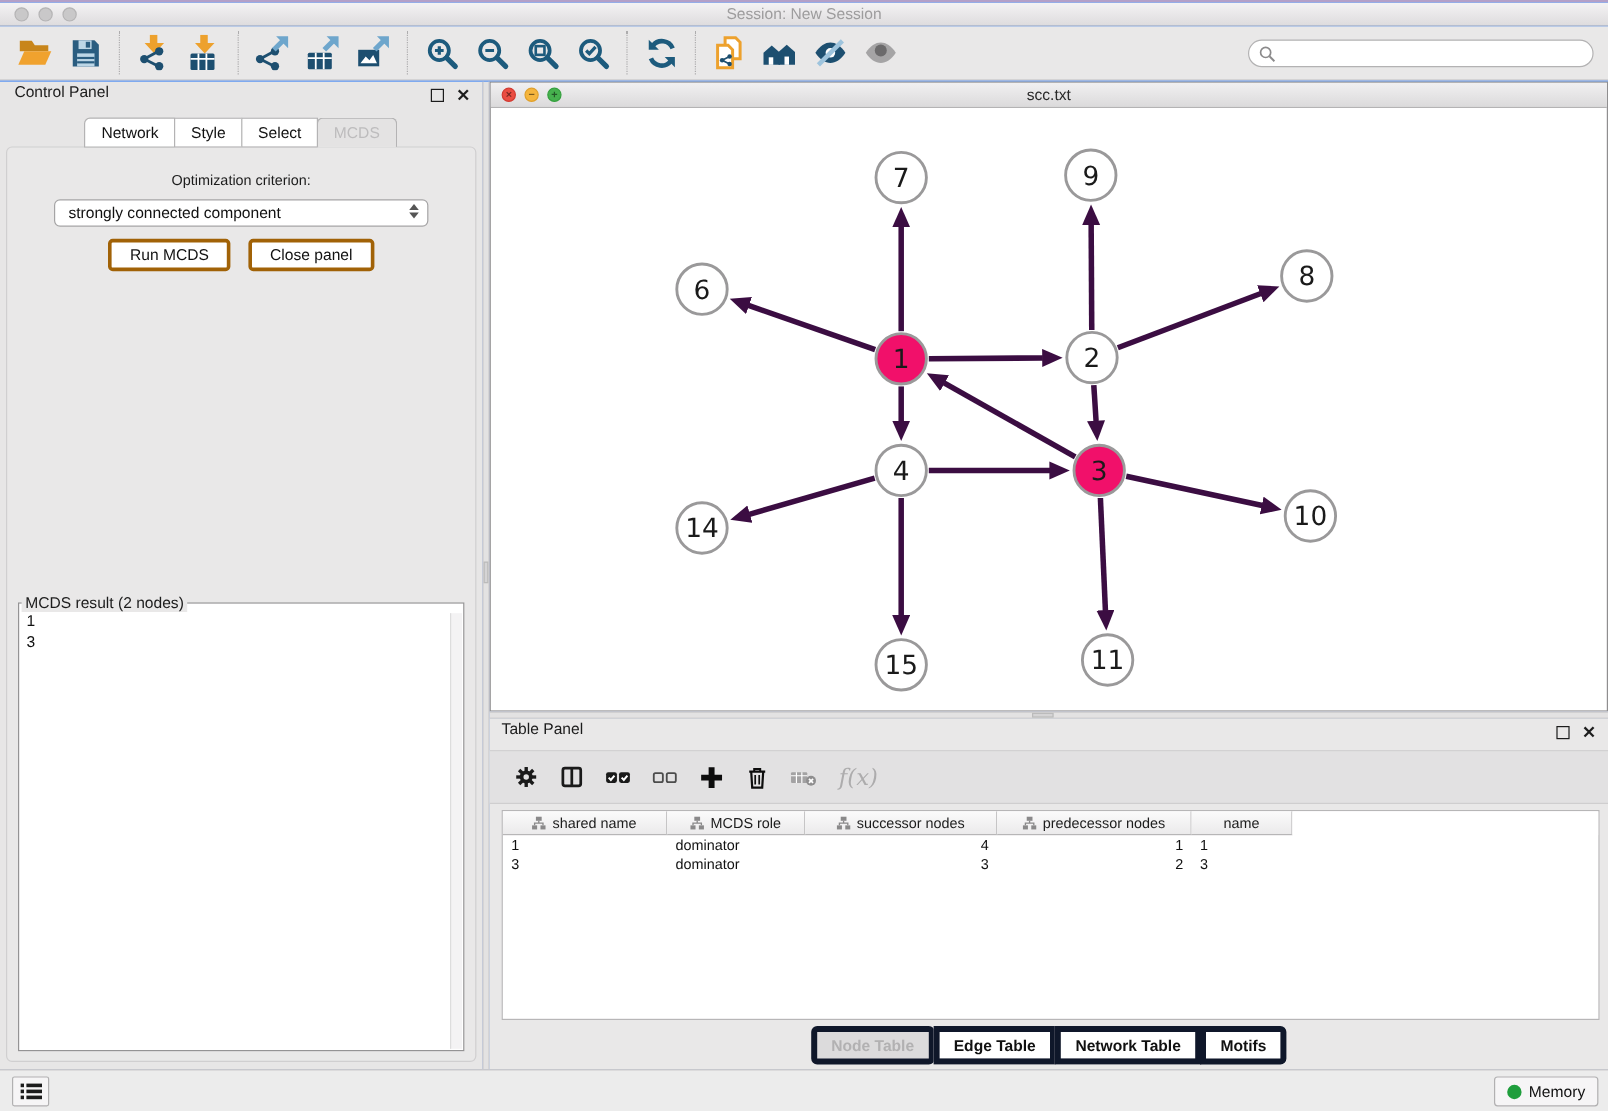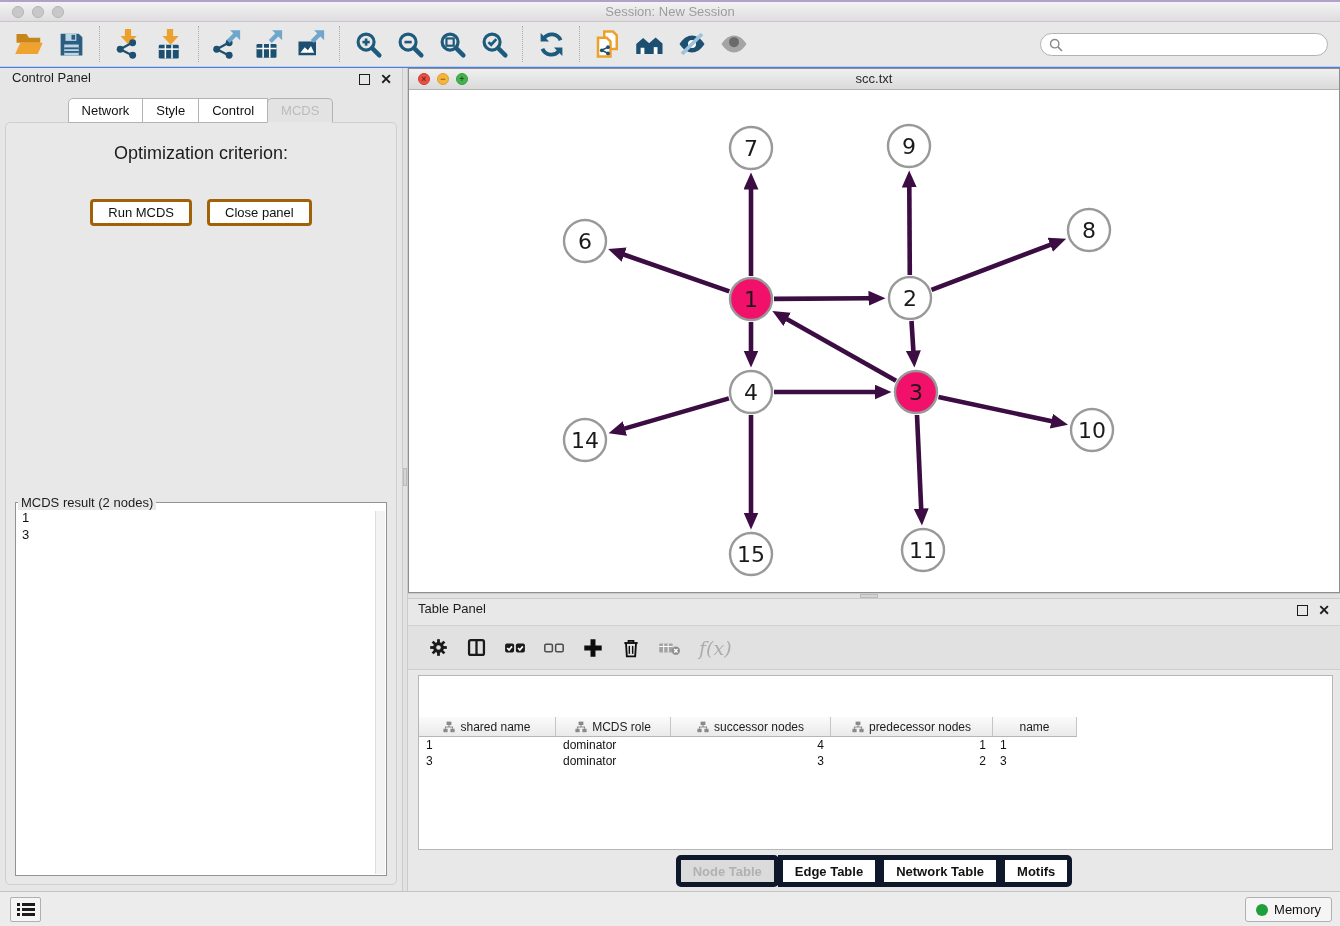--- a/index.html
+++ b/index.html
@@ -44,21 +44,21 @@
   .close-icon { font-size:14px; font-weight:bold; color:#1c1c1c; line-height:11px; }
   .cp-tabs { display:flex; justify-content:center; height:25px; margin-top:4px; position:relative; z-index:2;text-align:center; }
   .cp-tab { font-size:13px; padding:4px 13px 3px; background:#fff; border:1px solid #b4b3b4;
             margin-left:-1px; color:#111; }
   .cp-tab:first-child { border-top-left-radius:5px; }
   .cp-tab.last { border-top-right-radius:5px; }
   .cp-tab.active { background:#e4e3e3; color:#bdbcbd; border-bottom-color:#e9e8e8;
                    border-top-left-radius:5px; border-top-right-radius:5px; }
   .cp-content { position:absolute; left:5px; right:5px; top:54px; bottom:6px; background:#e9e8e8;
                 border:1px solid #d0cfd0; border-radius:5px; }
-  .opt-label { text-align:center; font-size:18px; color:#1c1c1c; margin-top:20px; }
+  .opt-label { text-align:center; font-size:12px; color:#1c1c1c; margin-top:20px; }
   .dropdown { position:absolute; left:39px; right:39px; top:43px; height:23px; background:#fff;
               border:1px solid #a5a4a5; border-radius:5px; font-size:13px; line-height:21px;
               padding-left:11px; color:#111; }
   .dd-spin { position:absolute; right:7px; top:3px; display:flex; flex-direction:column; gap:2px; }
   .dd-spin i { width:0; height:0; border-left:4px solid transparent; border-right:4px solid transparent; }
   .dd-spin .up { border-bottom:5px solid #555; }
   .dd-spin .dn { border-top:5px solid #555; }
   .btn-row { position:absolute; top:76px; left:0; right:0; display:flex; justify-content:center; gap:15px; }
   .btn { font-size:13px; background:#fff; border:3px solid #a16207; border-radius:4px;
          padding:3px 15px; color:#111; }
@@ -80,21 +80,21 @@
   .table-panel { position:absolute; left:408px; right:0; top:597px; bottom:35px; background:#e9e8e8; }
   .tp-header { height:25px; position:relative; }
   .tp-title { font-size:13px; color:#1c1c1c; padding:6px 0 0 10px; }
   .tp-toolbar { position:absolute; left:0; right:0; top:26px; height:45px; background:#e2e1e2;
                 border-top:1px solid #d2d1d2; border-bottom:1px solid #cfcecf;
                 display:flex; align-items:center; gap:17px; padding-left:20px; }
   .tp-tool { display:flex; align-items:flex-end; justify-content:center; }
   .fx-label { font-size:19px; font-style:italic; font-family:"DejaVu Serif", serif; color:#adacad; }
   .tp-table { position:absolute; left:10px; right:7px; top:76px; bottom:41px; background:#fff;
               border:1px solid #b7b6b7; overflow:hidden; }
-  .thead { display:flex; height:20px;margin-top:41px; }
+  .thead { display:flex; height:20px; }
   .th { background:linear-gradient(#fbfbfb,#ebeaeb); border-right:1px solid #c6c5c6;
         border-bottom:1px solid #b7b6b7; font-size:12px; color:#1c1c1c; display:flex;
         align-items:center; justify-content:center; gap:5px; }
   .th.filler { flex:1; background:#fff; border-right:none; border-bottom:none; }
   .tr { display:flex; height:16px; align-items:center; }
   .td { font-size:12px; color:#111; padding:0 7px; overflow:hidden; white-space:nowrap; }
   .td.right { text-align:right; }
   .tp-tabs { position:absolute; left:0; right:0; bottom:4px; display:flex; justify-content:center; }
   .tp-tab { font-size:13px; font-weight:bold; padding:4px 12px 3px; background:#fff;
             border:5px solid #0f172a; margin-left:-1px; color:#111; }
@@ -307,25 +307,32 @@
     <div class="cp-header">
       <span class="cp-title">Control Panel</span>
       <span class="panel-ctrls">
         <span class="float-icon"></span>
         <span class="close-icon">✕</span>
       </span>
     </div>
     <div class="cp-tabs" id="cp-tabs">
         <div class="cp-tab">Network</div>
         <div class="cp-tab">Style</div>
-        <div class="cp-tab">Control</div>
+        <div class="cp-tab">Select</div>
         <div class="cp-tab active last">MCDS</div>
       </div>
     <div class="cp-content">
       <div class="opt-label">Optimization criterion:</div>
+      <div class="dropdown">
+        <span>strongly connected component</span>
+        <span class="dd-spin">
+            <i class="up"></i>
+            <i class="dn"></i>
+          </span>
+      </div>
       <div class="btn-row">
         <button class="btn">Run MCDS</button>
         <button class="btn">Close panel</button>
       </div>
       <fieldset class="result-box">
         <legend>MCDS result (2 nodes)</legend>
         <div id="result-items">
             <div class="result-item">1</div>
             <div class="result-item">3</div>
           </div>

